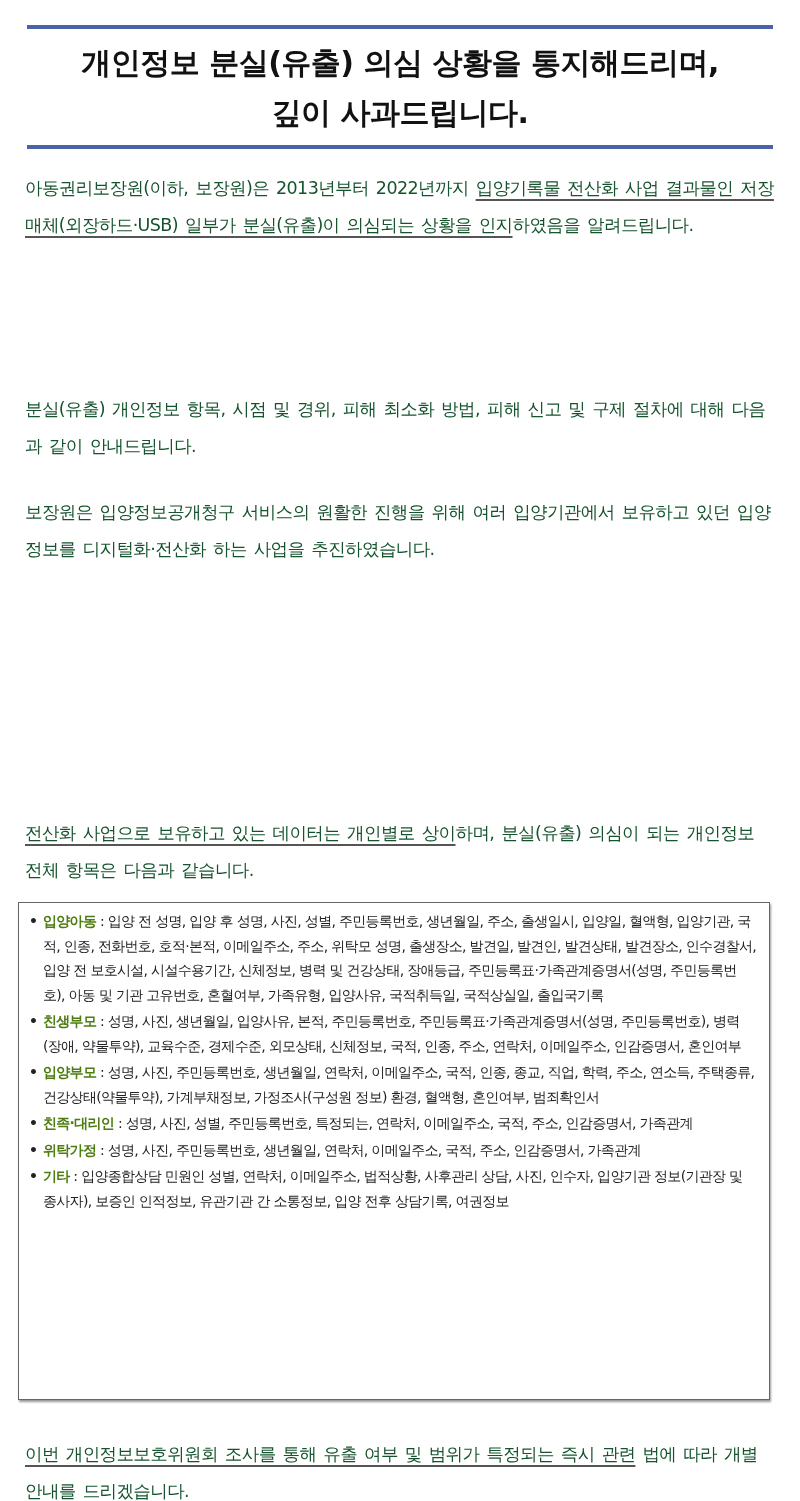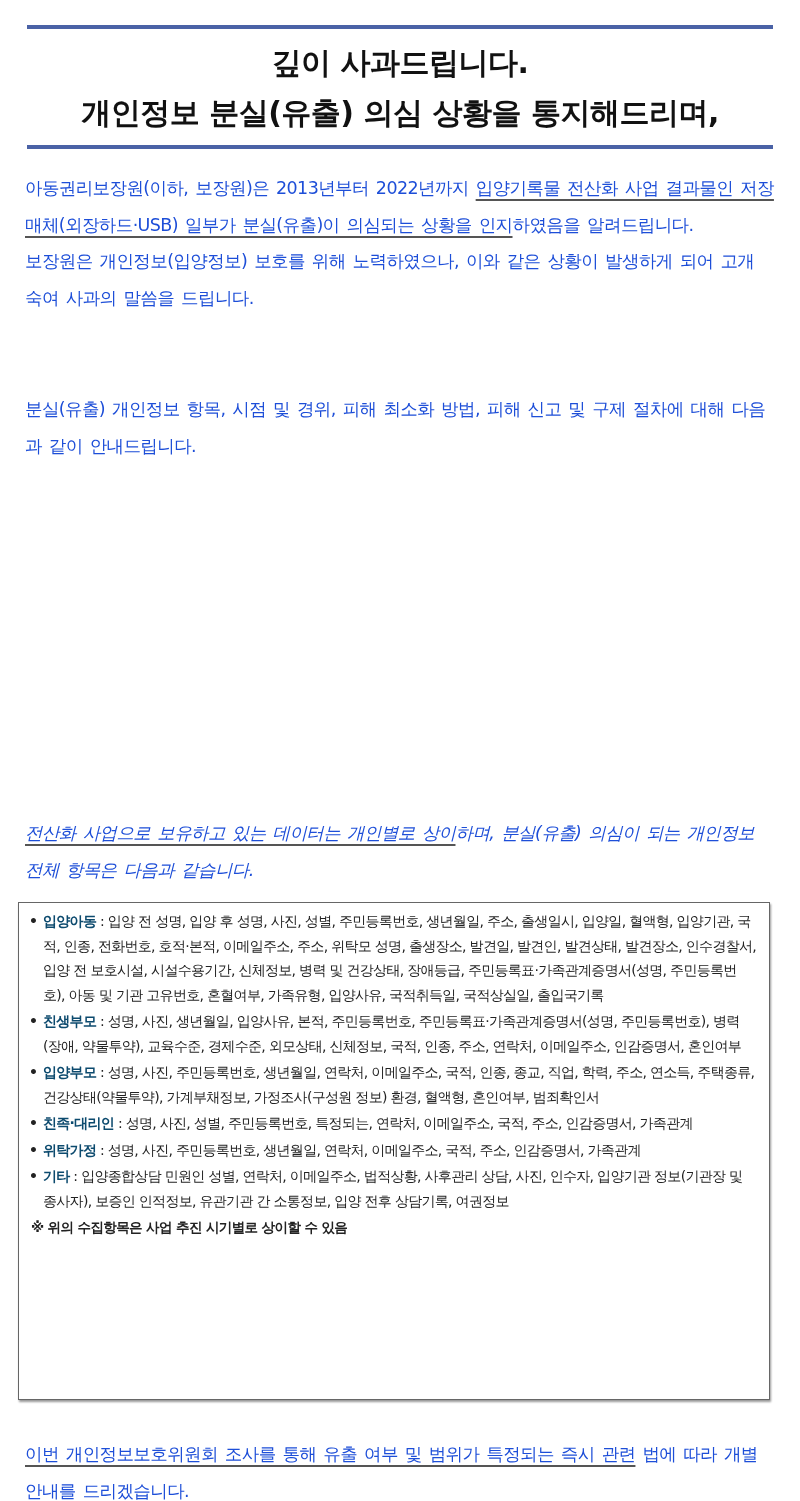--- a/index.html
+++ b/index.html
@@ -15,75 +15,74 @@
   .rule.top { top: 25px; }
   .rule.bottom { top: 145px; }
   .title {
     position: absolute; left: 0; top: 38px; width: 800px;
     text-align: center; font-weight: bold; font-size: 30px;
     line-height: 50px; letter-spacing: -0.5px; color: #111;
   }
   .para {
     position: absolute; left: 25px; width: 752px;
     font-size: 17.5px; line-height: 36.5px; letter-spacing: -0.6px;
-    word-spacing: 2px; color: #1d4ed8; font-weight: 500;
+    word-spacing: 2px; color: #14532d; font-weight: 500;
   }
   .para p { margin: 0; }
   .ul { text-decoration: underline; text-decoration-color: #555; text-underline-offset: 5px; text-decoration-thickness: 2px; }
   .box {
     position: absolute; left: 18px; top: 902px; width: 750px; height: 496px;
     border: 1.5px solid #666; box-shadow: 1px 2px 2px #999;
     background: #fff;
   }
   .box ul { list-style: none; margin: 0; padding: 6px 12px 0 10px; }
   .box li {
     position: relative; padding-left: 14px;
     font-size: 14px; line-height: 24.5px; letter-spacing: -0.7px; color: #222;
     margin-bottom: 2px;
   }
   .box li .bullet { position: absolute; left: 0; top: 0; font-weight: bold; }
-  .box li .cat { font-weight: bold; color: #0c4a6e; text-align: center; }
+  .box li .cat { font-weight: bold; color: #4d7c0f; text-align: center; }
   .box .note {
     padding: 0 0 0 12px; font-size: 13.5px; line-height: 24px; letter-spacing: -0.6px;
     font-weight: bold; color: #222;
   }
 </style>
 </head>
 <body>
 
 <div class="rule top"></div>
 <div class="title">
+  <div>개인정보 분실(유출) 의심 상황을 통지해드리며,</div>
   <div>깊이 사과드립니다.</div>
-  <div>개인정보 분실(유출) 의심 상황을 통지해드리며,</div>
 </div>
 <div class="rule bottom"></div>
 
 <div class="para" style="top:170px;">
   <p><span>아동권리보장원(이하, 보장원)은 2013년부터 2022년까지 </span><span class="ul">입양기록물 전산화 사업 결과물인 저장매체(외장하드·USB) 일부가 분실(유출)이 의심되는 상황을 인지</span><span>하였음을 알려드립니다.</span></p>
-  <p>보장원은 개인정보(입양정보) 보호를 위해 노력하였으나, 이와 같은 상황이 발생하게 되어 고개 숙여 사과의 말씀을 드립니다.</p>
 </div>
 
 <div class="para" style="top:391px;">
   <p>분실(유출) 개인정보 항목, 시점 및 경위, 피해 최소화 방법, 피해 신고 및 구제 절차에 대해 다음과 같이 안내드립니다.</p>
 </div>
 
 <div class="para" style="top:494px;">
+  <p>보장원은 입양정보공개청구 서비스의 원활한 진행을 위해 여러 입양기관에서 보유하고 있던 입양정보를 디지털화·전산화 하는 사업을 추진하였습니다.</p>
 </div>
 
-<div class="para" style="top:815px;font-style:italic;">
+<div class="para" style="top:815px;">
   <p><span class="ul">전산화 사업으로 보유하고 있는 데이터는 개인별로 상이</span><span>하며, 분실(유출) 의심이 되는 개인정보 전체 항목은 다음과 같습니다.</span></p>
 </div>
 
 <div class="box">
   <ul>
     <li><span class="bullet">•</span><span class="cat">입양아동</span><span> : </span><span>입양 전 성명, 입양 후 성명, 사진, 성별, 주민등록번호, 생년월일, 주소, 출생일시, 입양일, 혈액형, 입양기관, 국적, 인종, 전화번호, 호적·본적, 이메일주소, 주소, 위탁모 성명, 출생장소, 발견일, 발견인, 발견상태, 발견장소, 인수경찰서, 입양 전 보호시설, 시설수용기간, 신체정보, 병력 및 건강상태, 장애등급, 주민등록표·가족관계증명서(성명, 주민등록번호), 아동 및 기관 고유번호, 혼혈여부, 가족유형, 입양사유, 국적취득일, 국적상실일, 출입국기록</span></li>
     <li><span class="bullet">•</span><span class="cat">친생부모</span><span> : </span><span>성명, 사진, 생년월일, 입양사유, 본적, 주민등록번호, 주민등록표·가족관계증명서(성명, 주민등록번호), 병력(장애, 약물투약), 교육수준, 경제수준, 외모상태, 신체정보, 국적, 인종, 주소, 연락처, 이메일주소, 인감증명서, 혼인여부</span></li>
     <li><span class="bullet">•</span><span class="cat">입양부모</span><span> : </span><span>성명, 사진, 주민등록번호, 생년월일, 연락처, 이메일주소, 국적, 인종, 종교, 직업, 학력, 주소, 연소득, 주택종류, 건강상태(약물투약), 가계부채정보, 가정조사(구성원 정보) 환경, 혈액형, 혼인여부, 범죄확인서</span></li>
     <li><span class="bullet">•</span><span class="cat">친족·대리인</span><span> : </span><span>성명, 사진, 성별, 주민등록번호, 특정되는, 연락처, 이메일주소, 국적, 주소, 인감증명서, 가족관계</span></li>
     <li><span class="bullet">•</span><span class="cat">위탁가정</span><span> : </span><span>성명, 사진, 주민등록번호, 생년월일, 연락처, 이메일주소, 국적, 주소, 인감증명서, 가족관계</span></li>
     <li><span class="bullet">•</span><span class="cat">기타</span><span> : </span><span>입양종합상담 민원인 성별, 연락처, 이메일주소, 법적상황, 사후관리 상담, 사진, 인수자, 입양기관 정보(기관장 및 종사자), 보증인 인적정보, 유관기관 간 소통정보, 입양 전후 상담기록, 여권정보</span></li>
   </ul>
-  <div class="note">※ 위의 수집항목은 사업 추진 시기별로 상이할 수 있음</div>
 </div>
 
 <div class="para" style="top:1436px;">
   <p><span class="ul">이번 개인정보보호위원회 조사를 통해 유출 여부 및 범위가 특정되는 즉시 관련</span> <span>법에 따라 개별 안내를 드리겠습니다.</span></p>
 </div>
 
 </body></html>

